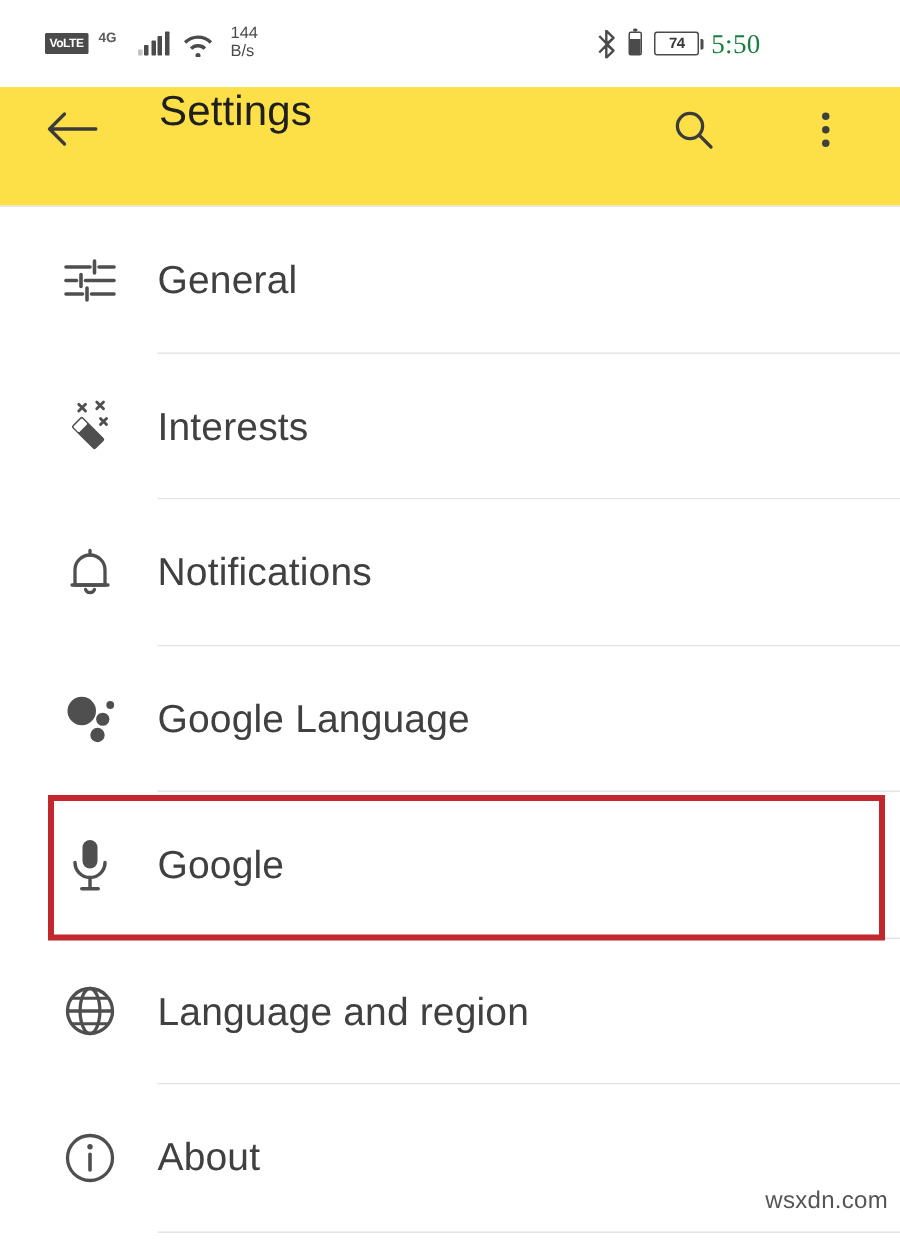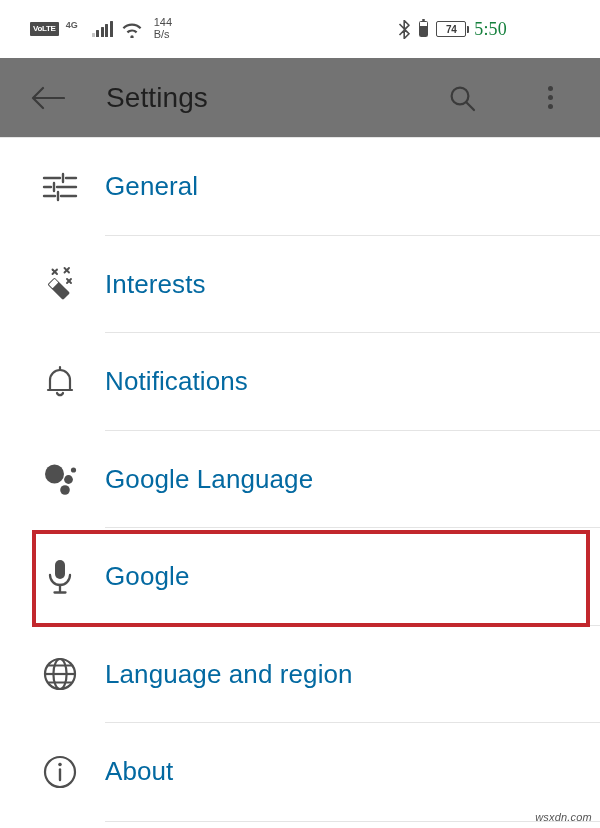--- a/index.html
+++ b/index.html
@@ -131,22 +131,22 @@
     font-family: Liberation Serif, serif;
   }
 
   
   .toolbar {
     position: absolute;
     top: 58px; left: 0;
     width: 600px;
     height: 79px;
     display: flex;
-    align-items: center;
-    background: #737373;
+    align-items: flex-start;
+    background: #fde047;
   }
   .back-btn {
     width: 56px; height: 56px;
     margin-left: 20px;
     display: flex; align-items: center; justify-content: center;
   }
   .title {
     margin-left: 30px;
     font-size: 28px;
     color: #1f1f1f;
@@ -193,21 +193,21 @@
     width: 48px;
     margin-left: 36px;
     display: flex;
     align-items: center;
     justify-content: center;
     flex: 0 0 auto;
   }
   .row-label {
     margin-left: 21px;
     font-size: 26px;
-    color: #0369a1;
+    color: #404040;
     letter-spacing: 0.1px;
   }
   .row-divider {
     position: absolute;
     bottom: 0; left: 105px;
     width: 495px; height: 1px;
     background: #e4e4e4;
   }
 
   
@@ -218,25 +218,24 @@
     width: 558px;
     height: 97px;
     border: 4px solid #c2272d;
     pointer-events: none;
     z-index: 5;
   }
 
   .watermark {
     position: absolute;
     right: 8px;
-    bottom: 5px;
-    font-size: 11px;
+    bottom: 18px;
+    font-size: 16px;
     color: #555555;
     letter-spacing: 0.2px;
-    font-style: italic;
   }
   .bottom-divider {
     position: absolute;
     left: 105px; top: 821px;
     width: 495px; height: 1px;
     background: #e4e4e4;
   }
 
   svg { display: block; }
 </style>

